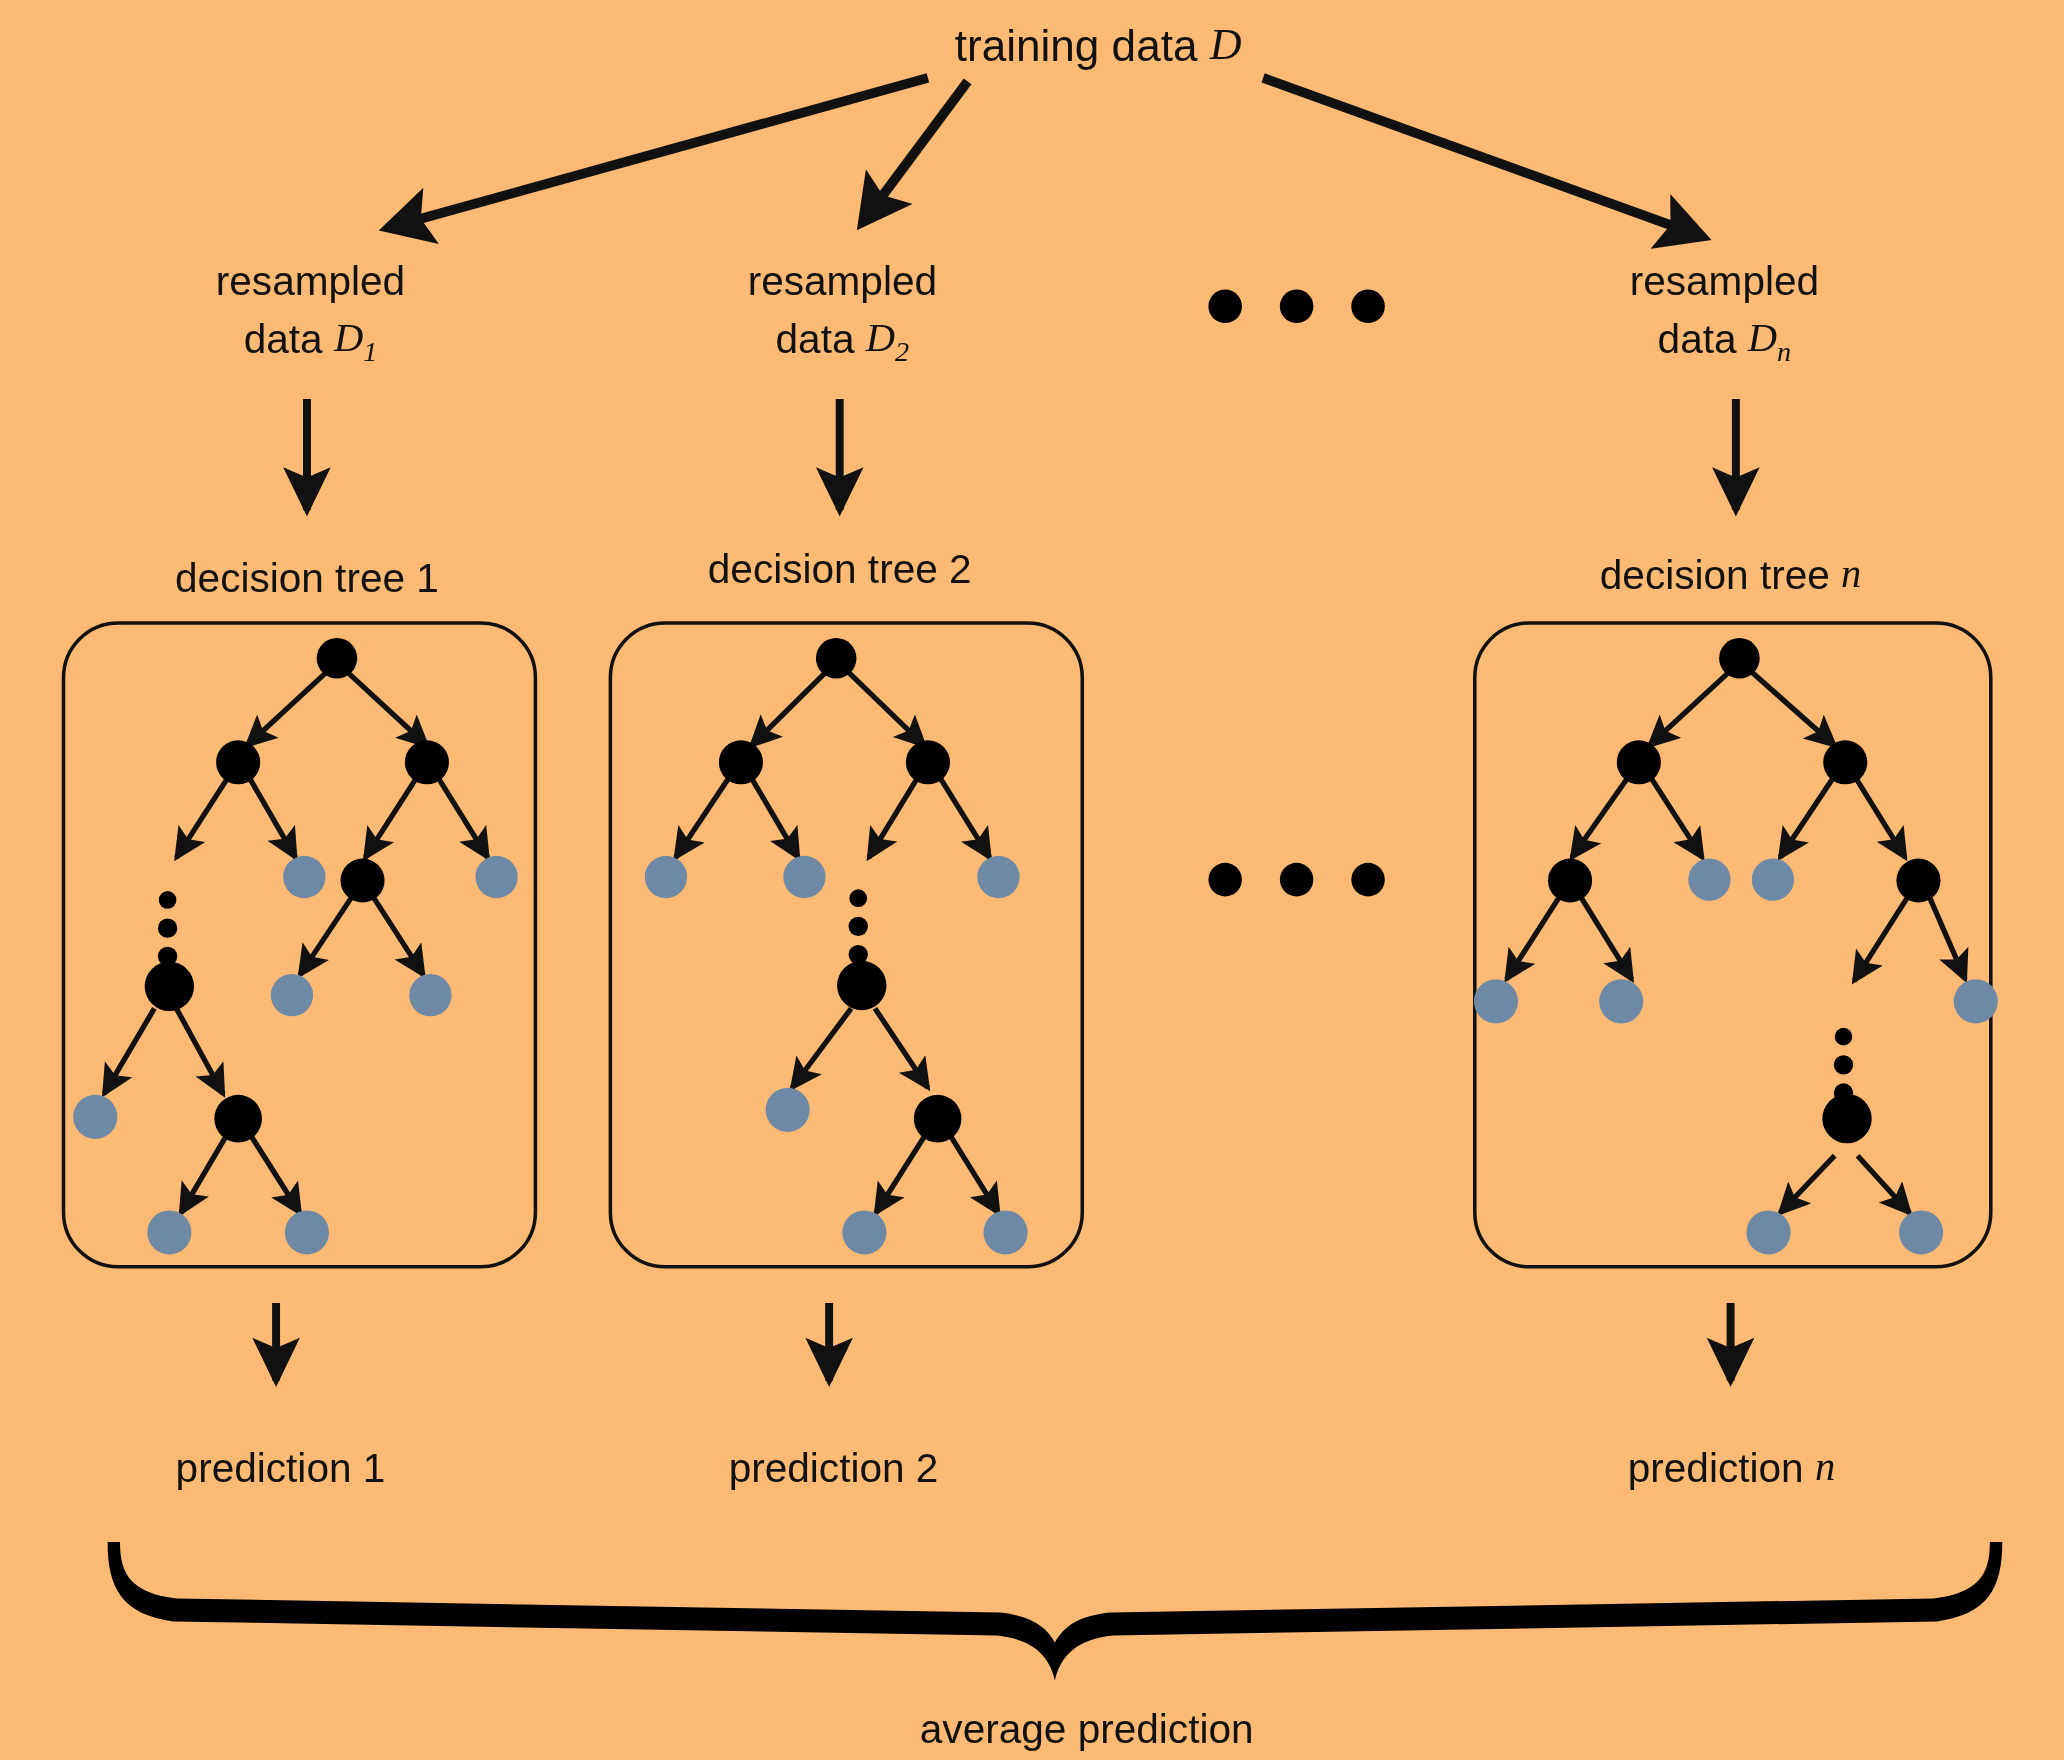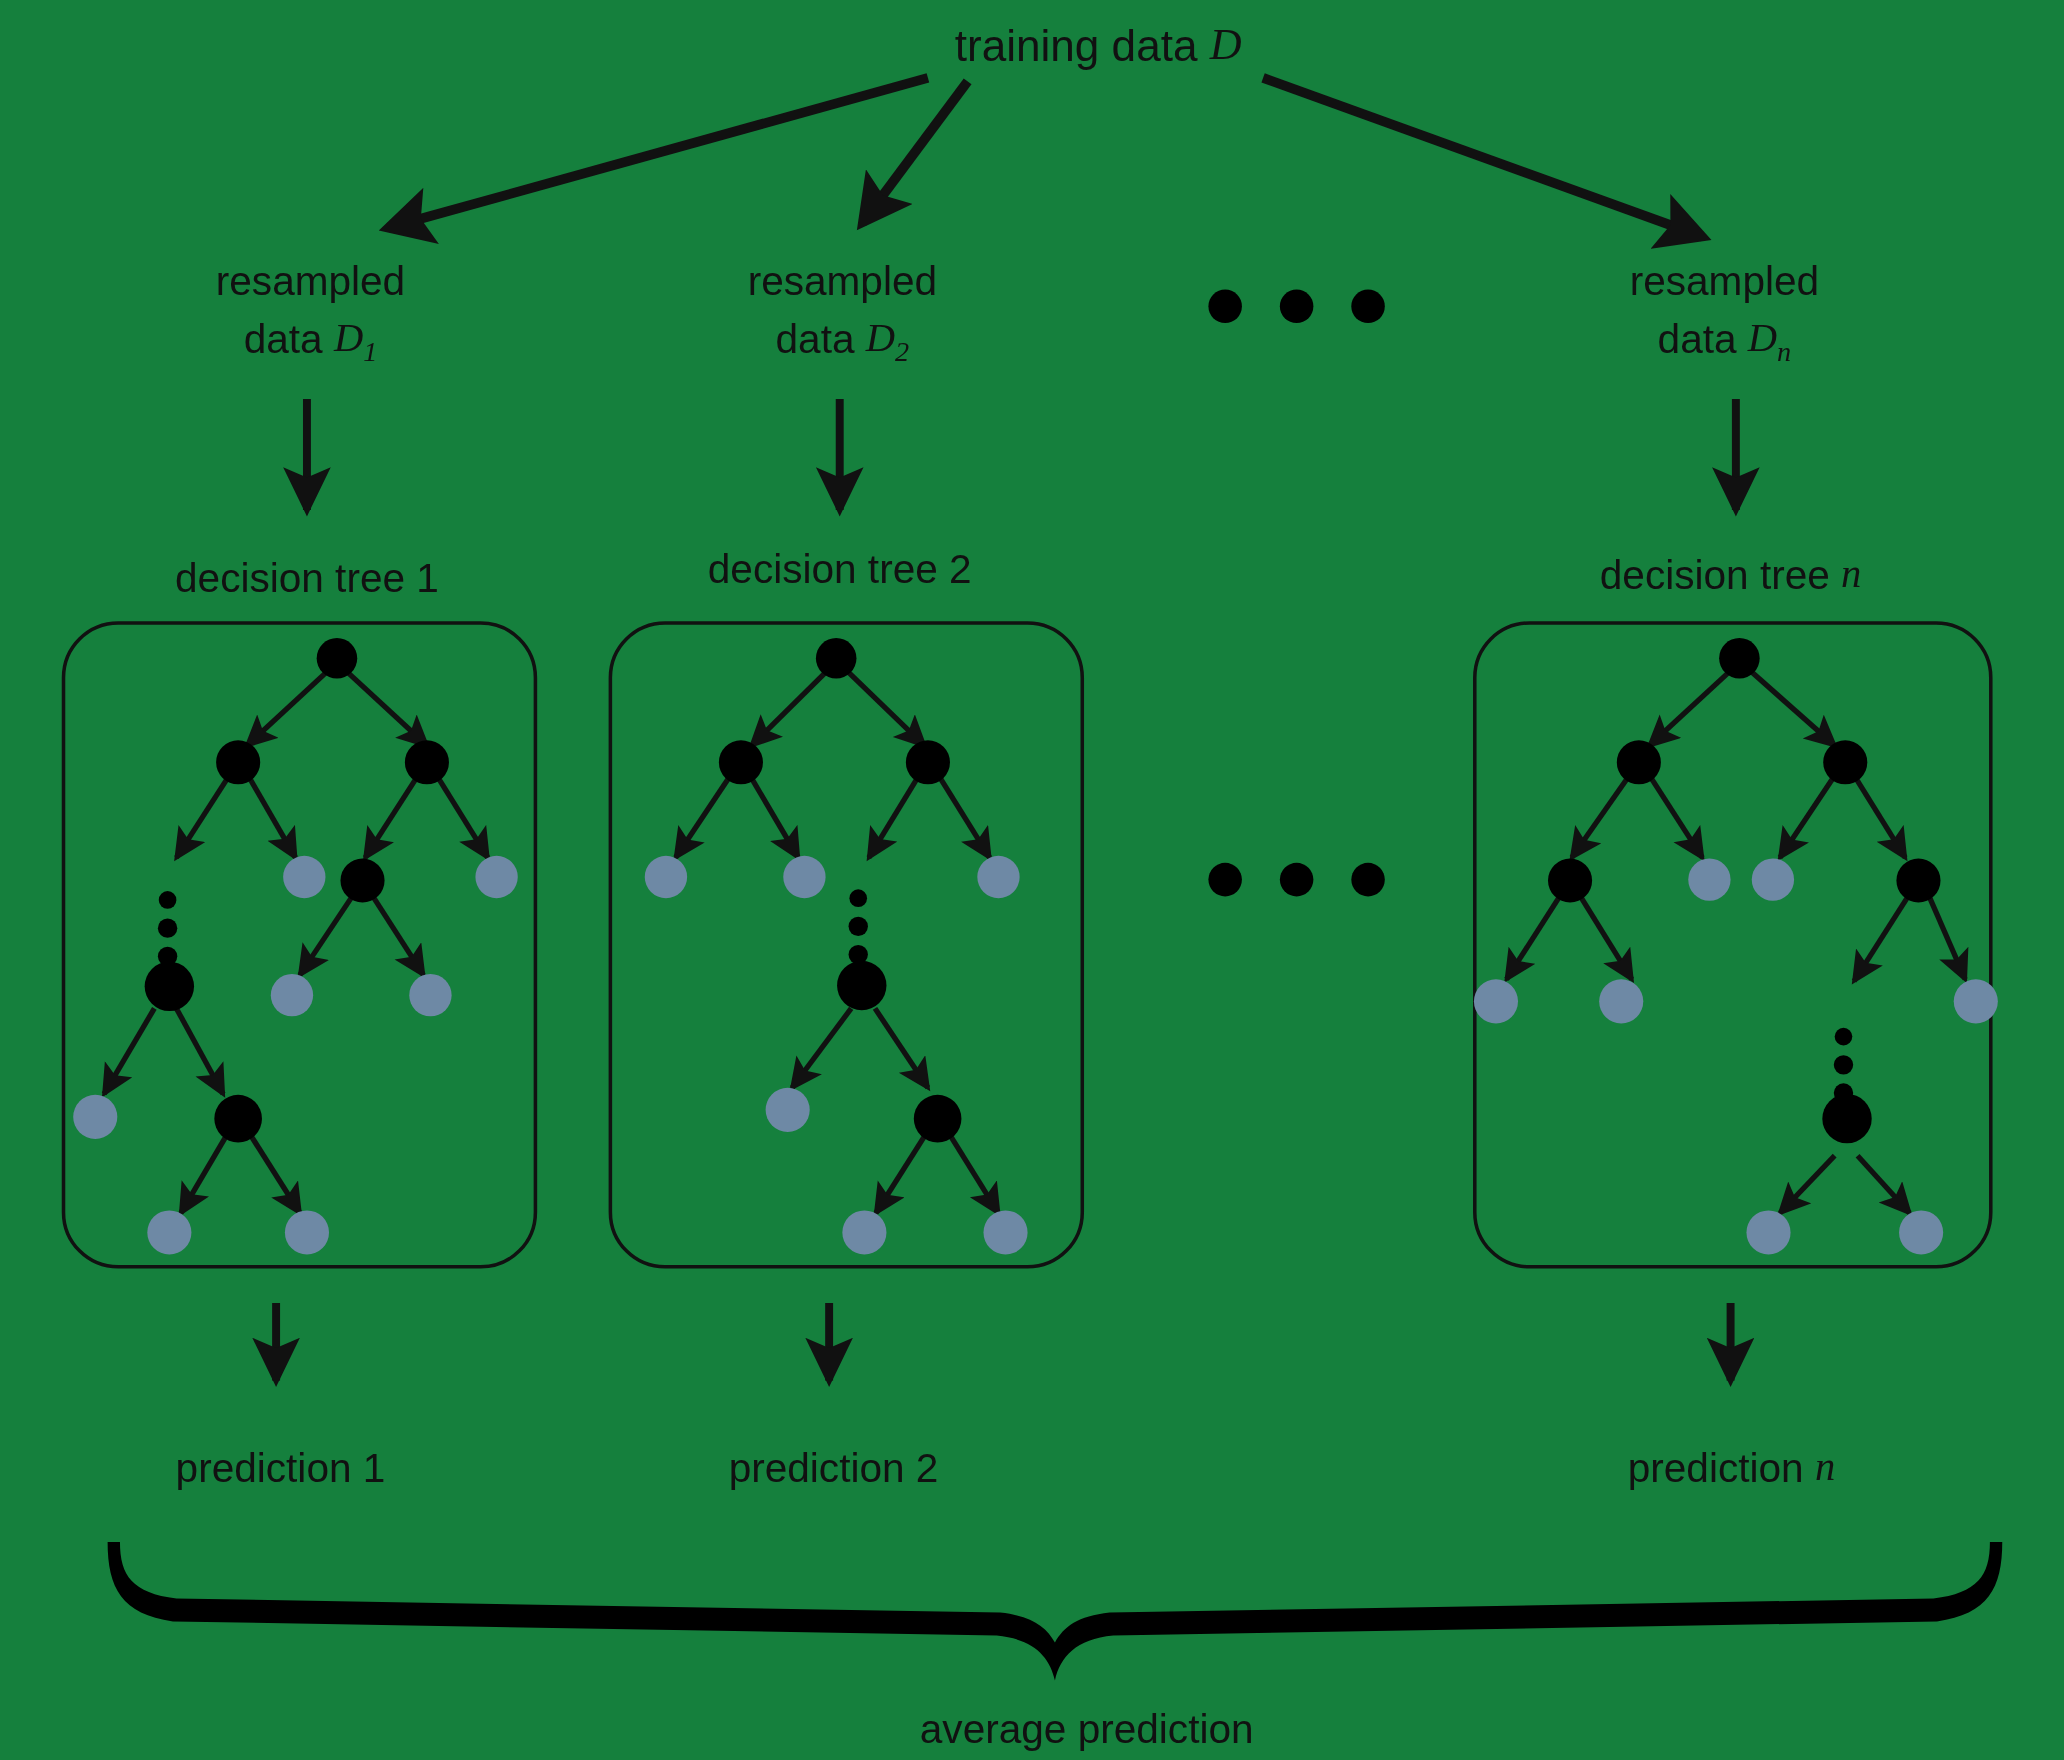--- a/index.html
+++ b/index.html
@@ -1,18 +1,18 @@
 <!DOCTYPE html>
 <html style="font-size:14px"><head>
 <meta charset="utf-8">
 <style>
   html,body{margin:0;padding:0;background:#ffffff;}
   body{width:2064px;height:1761px;overflow:hidden;
        font-family:"Liberation Sans","DejaVu Sans",sans-serif;}
-  #stage{position:relative;width:2064px;height:1761px;background:#15803d;}
+  #stage{position:relative;width:2064px;height:1761px;background:#fdba74;}
   svg#diagram{position:absolute;left:0;top:0;width:2064px;height:1761px;}
   .lbl{font-family:"Liberation Sans","DejaVu Sans",sans-serif;
        font-size:46px;fill:#111111;text-anchor:middle;dominant-baseline:middle;}
   .lbl.big{font-size:50px;}
   .ital{font-family:"Liberation Serif","DejaVu Serif",serif;font-style:italic;}
   .sub{font-size:32px;}
   .boxline{fill:none;stroke:#111111;stroke-width:4;}
   .edge{stroke:#111111;stroke-width:6;fill:none;}
   .bigarrow{stroke:#111111;stroke-width:11;fill:none;}
   .vstem{stroke:#111111;stroke-width:9;fill:none;}

